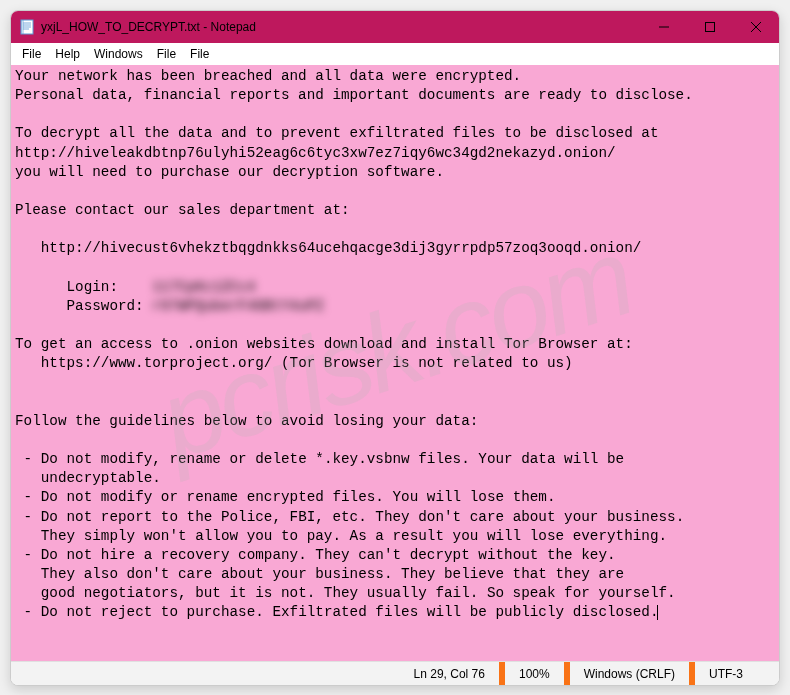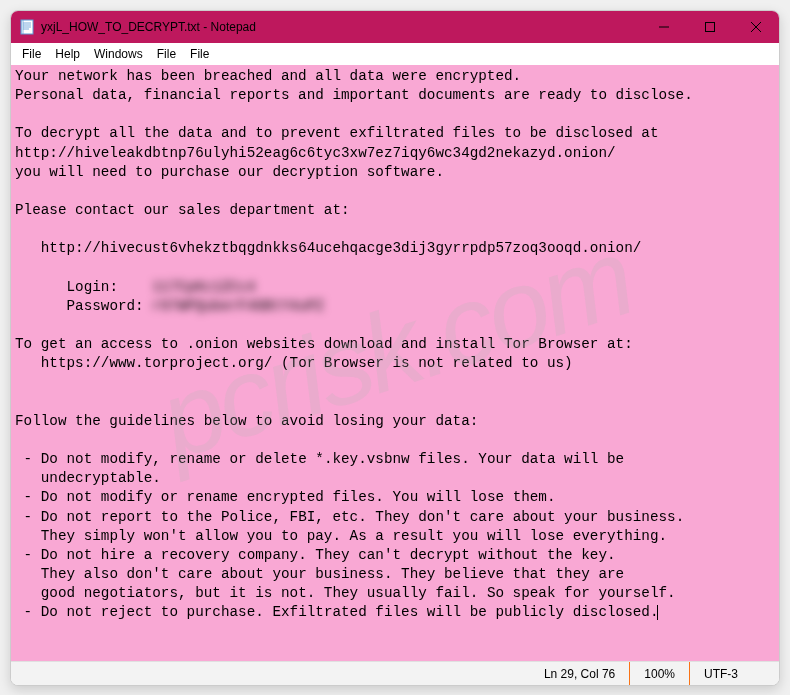--- a/index.html
+++ b/index.html
@@ -97,21 +97,21 @@
       align-items: center;
       font-size: 12px;
       color: #000;
       text-align: center;
     }
     .status-spacer {
       flex: 1;
     }
     .status-cell {
       padding: 0 14px;
-      border-left: 1px solid #f97316;
+      border-left: 6px solid #f97316;
       height: 100%;
       display: flex;
       align-items: center;
     }
     .status-cell.first {
       border-left: none;
     }
     .watermark {
       position: absolute;
       top: 50%;
@@ -205,18 +205,19 @@
 <span>   They simply won't allow you to pay. As a result you will lose everything.</span>
 <span> - Do not hire a recovery company. They can't decrypt without the key.</span>
 <span>   They also don't care about your business. They believe that they are</span>
 <span>   good negotiators, but it is not. They usually fail. So speak for yourself.</span>
 <span> - Do not reject to purchase. Exfiltrated files will be publicly disclosed.</span><span class="caret"></span></div>
 
   <div class="statusbar">
     <div class="status-spacer"></div>
     <div class="status-cell first">Ln 29, Col 76</div>
     <div class="status-cell">100%</div>
+    <div class="status-cell">Windows (CRLF)</div>
     <div class="status-cell" style="min-width:90px">UTF-3</div>
   </div>
 
 </div>
 
 <div class="watermark">pcrisk.com</div>
 
 </body></html>

